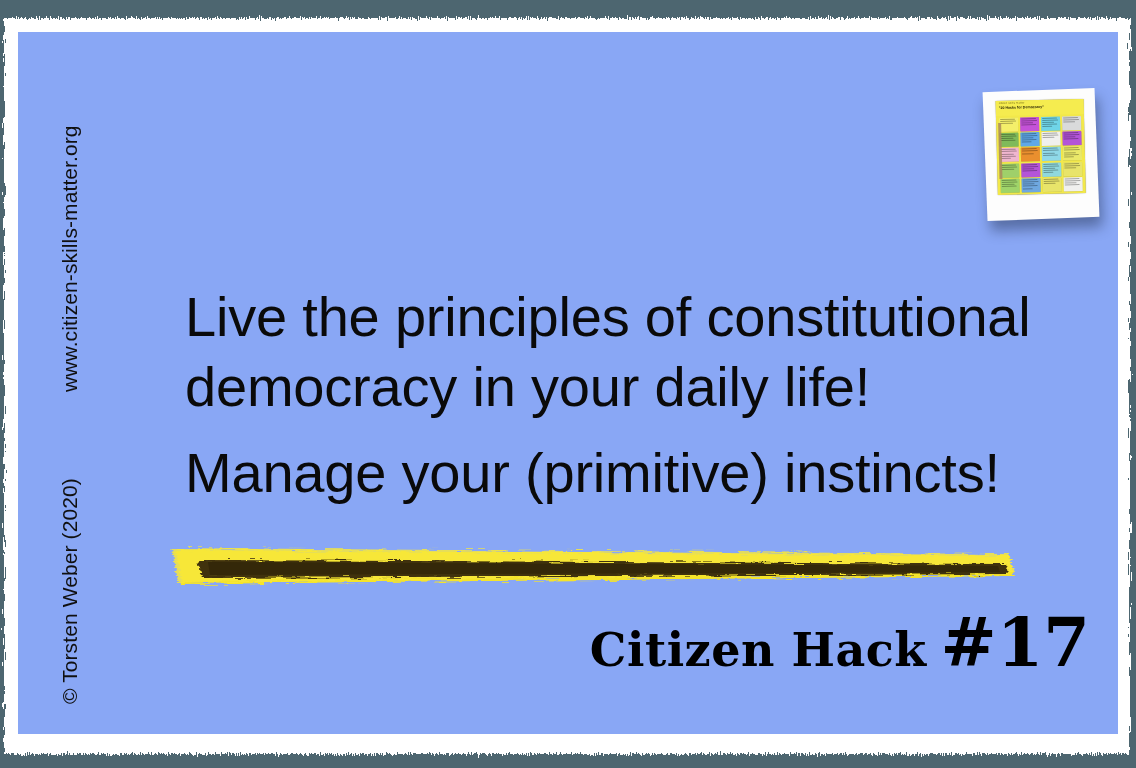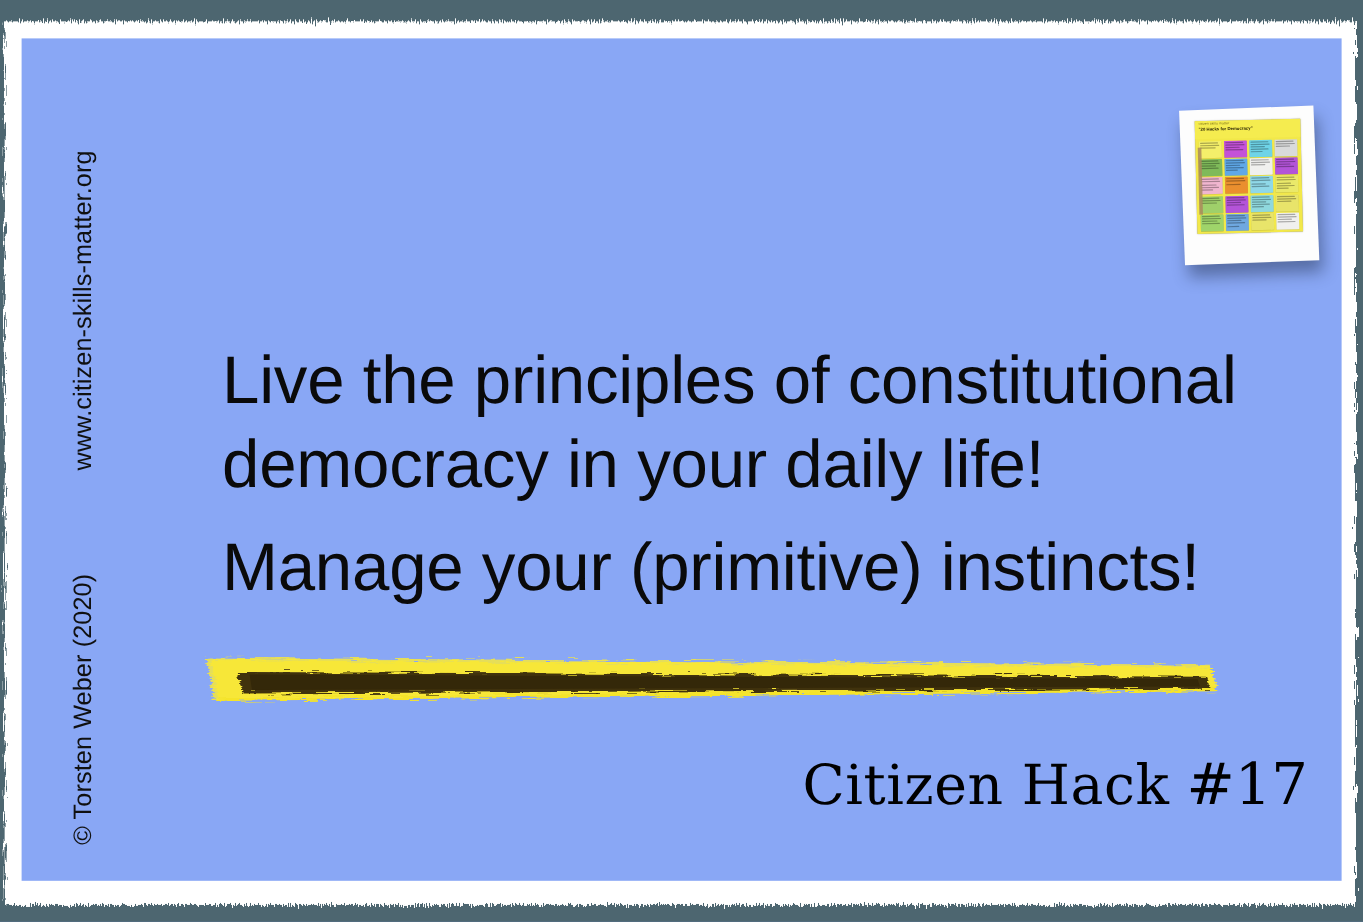--- a/index.html
+++ b/index.html
@@ -83,25 +83,25 @@
   }
 
   
   .headline {
     position:absolute;
     right:28px; bottom:52px;
     display:flex;
     align-items:baseline;
     gap:14px;
     font-family:"DejaVu Serif", serif;
-    font-weight:400;
+    font-weight:700;
     color:#000;
   }
   .headline-label { font-size:46px; letter-spacing:.5px; }
-  .headline-num   { font-size:48px; letter-spacing:0px;text-align:center; }
+  .headline-num   { font-size:67px; letter-spacing:0px;text-align:center; }
 
   
   .thumb-card {
     position:absolute;
     left:967px; top:58px;
     width:112px; height:129px;
     background:#fdfdfd;
     transform:rotate(-2.2deg);
     box-shadow:3px 10px 13px rgba(20,30,55,.42);
   }

